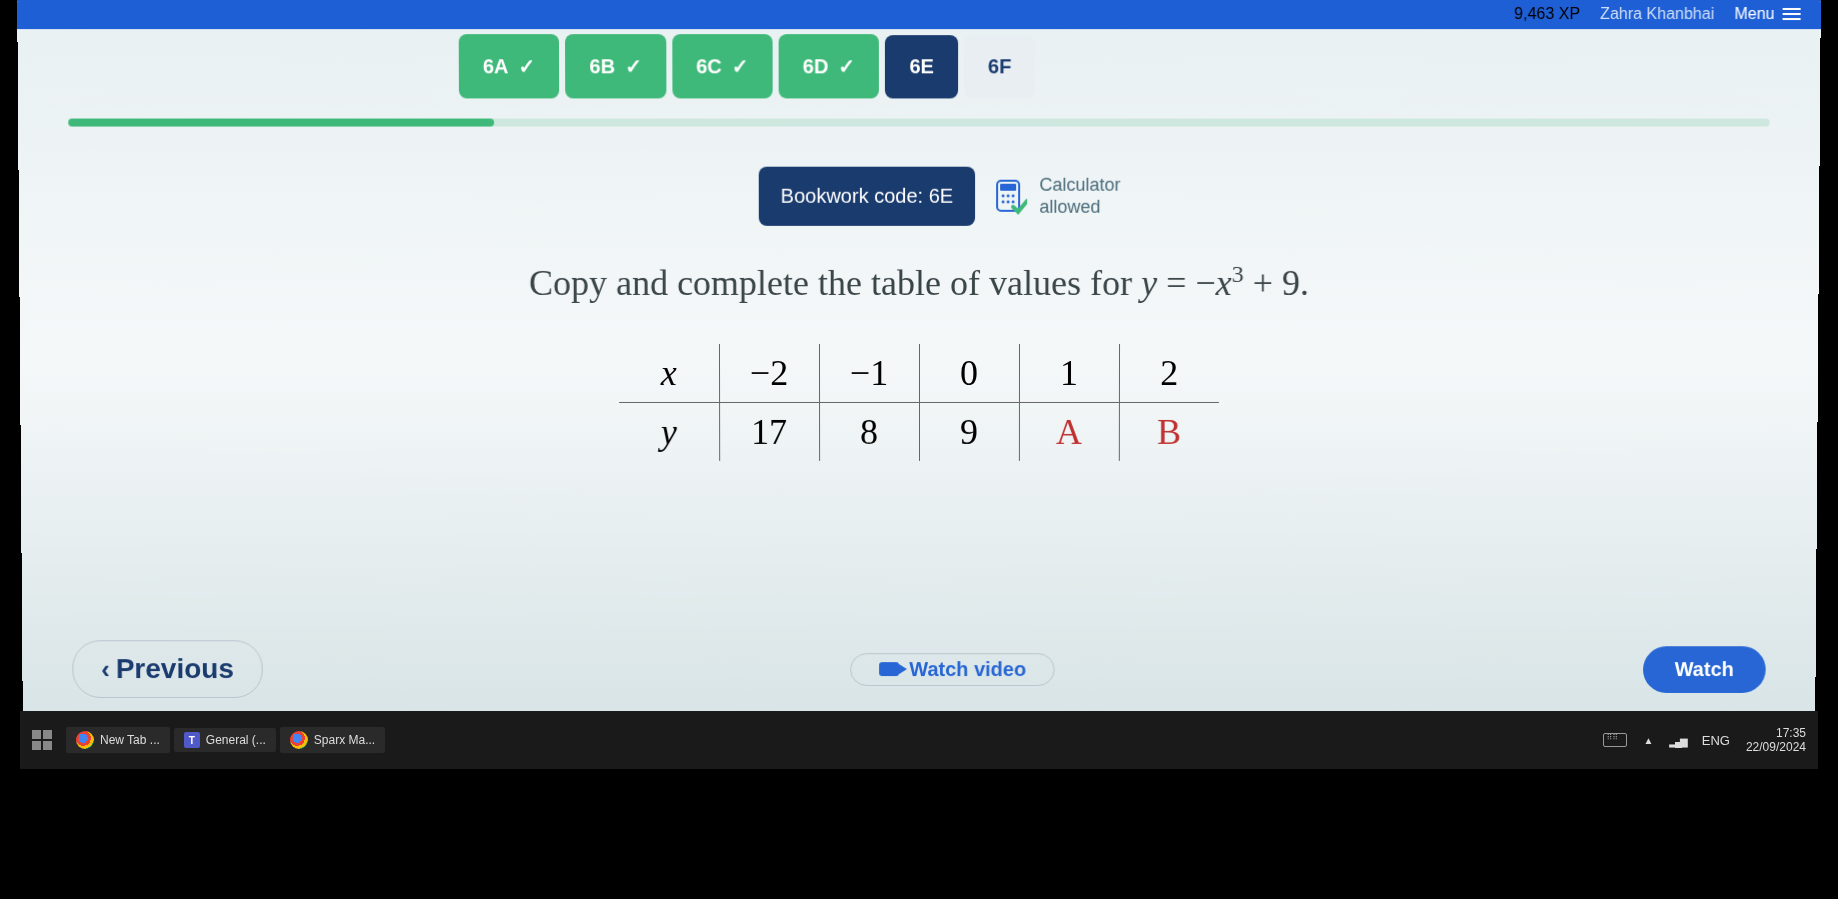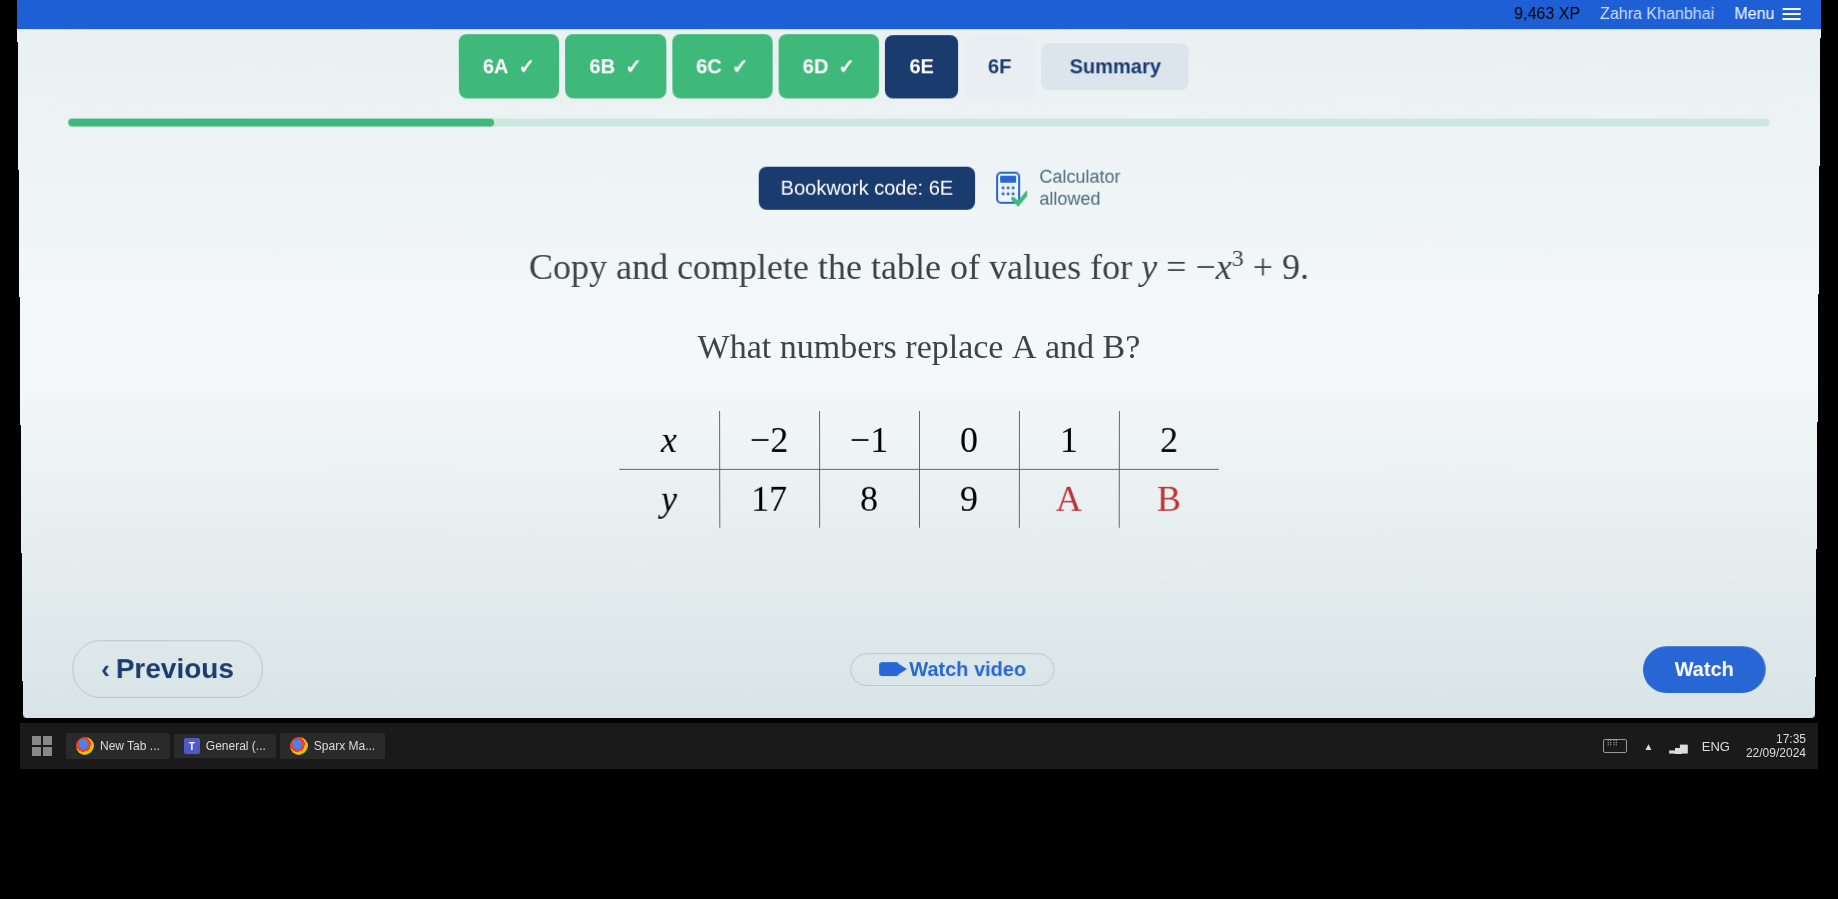--- a/index.html
+++ b/index.html
@@ -82,21 +82,21 @@
     .info-row {
       display: flex;
       justify-content: center;
       align-items: center;
       gap: 20px;
       margin-top: 40px;
     }
     .bookwork-badge {
       background: #1a3b6e;
       color: #fff;
-      padding: 10px 22px;
+      padding: 18px 22px;
       border-radius: 8px;
       font-size: 20px;
       font-weight: 500;
       margin-left: 41px;
     }
     .calc-info {
       display: flex;
       align-items: center;
       gap: 12px;
       color: #4a6b7a;
@@ -206,21 +206,21 @@
       border-radius: 28px;
       font-size: 20px;
       font-weight: 600;
       cursor: pointer;
     }
     .taskbar {
       position: absolute;
       bottom: 130px;
       left: 20px;
       right: 20px;
-      height: 46px;
+      height: 58px;
       background: #1a1a1a;
       display: flex;
       align-items: center;
       justify-content: space-between;
       padding: 0 12px;
       color: #ddd;
       font-size: 13px;
     }
     .taskbar-left { display: flex; align-items: center; gap: 4px; }
     .taskbar-right { display: flex; align-items: center; gap: 16px; }
@@ -299,23 +299,20 @@
     </div>
     <div class="tab done">
       <span>6D</span>
       <span class="check-icon"></span>
     </div>
     <div class="tab active">
       <span>6E</span>
     </div>
     <div class="tab pending">
       <span>6F</span>
-    </div>
-    <div class="tab summary">
-      <span>Summary</span>
     </div>
   </div>
 
   <div class="progress-bar">
     <div class="progress-fill"></div>
   </div>
 
   <div class="info-row">
     <div class="bookwork-badge">Bookwork code: 6E</div>
     <div class="calc-info">
@@ -336,23 +333,20 @@
         <span>Calculator</span>
         <span>allowed</span>
       </span>
     </div>
   </div>
 
   <div class="question-area">
     <div class="q-line1">
       <span>Copy and complete the table of values for </span><span class="eq-wrap"><span class="math-var">y</span><span> = −</span><span class="math-var">x</span><sup>3</sup><span> + 9.</span></span>
     </div>
-    <div class="q-line2">
-      <span>What numbers replace </span><span class="letter-a">A</span><span> and </span><span class="letter-b">B</span><span>?</span>
-    </div>
 
     <table class="values-table">
       <tbody>
           <tr>
         <td class="var-cell">x</td>
         <td>−2</td>
         <td>−1</td>
         <td>0</td>
         <td>1</td>
         <td>2</td>

